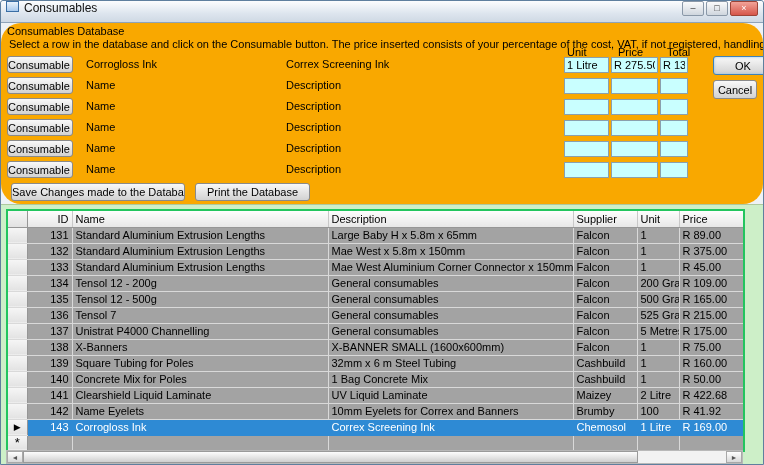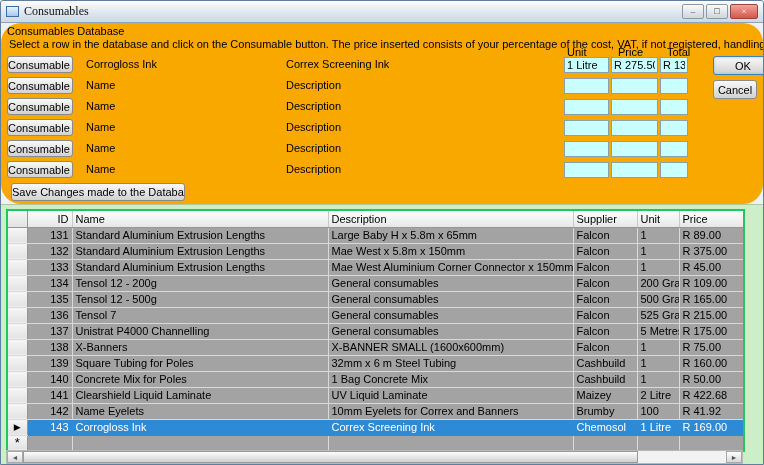--- a/index.html
+++ b/index.html
@@ -13,21 +13,21 @@
   .window{
     position:relative;width:764px;height:465px;overflow:hidden;
     font-family:"Liberation Sans",sans-serif;font-size:11px;color:#000;
     border:1px solid #5f7f9e;border-radius:3px 3px 0 0;background:#eef2f6;
   }
   
   .titlebar{
     position:absolute;top:0;left:0;width:100%;height:22px;
     background:linear-gradient(#fcfdfe,#dde5ee 60%,#cfd9e4);
     border-bottom:1px solid #8fa3b8;border-radius:2px 2px 0 0;
-    display:flex;align-items:center;padding:0 5px;font-family:Liberation Serif, serif;
+    display:flex;padding:0 5px;
   }
   .app-icon{width:13px;height:11px;border:1px solid #3a6ea5;
     background:linear-gradient(#eaf3fc,#a8c9ec);margin-right:5px;flex:0 0 auto;}
   .window-title{font-size:12px;color:#111;}
   .win-buttons{margin-left:auto;display:flex;gap:2px;}
   .winbtn{
     width:22px;height:15px;border:1px solid #8a98a8;border-radius:2px;
     display:flex;align-items:center;justify-content:center;
     font-size:9px;line-height:1;color:#333;
     background:linear-gradient(#fbfbfb,#cfd6de);cursor:default;
@@ -172,20 +172,21 @@
           <span class="c-desc">Description</span>
           <input class="cyan f-unit" style="">
           <input class="cyan f-price" style="">
           <input class="cyan f-total" style="">
         </div>
       </div>
 
     <button class="btn ok-btn">OK</button>
     <button class="btn cancel-btn">Cancel</button>
     <button class="btn save-btn">Save Changes made to the Database</button>
+    <button class="btn print-btn">Print the Database</button>
   </div>
 
   <div class="lower-area">
     <table class="grid">
       <colgroup>
         <col style="width:20px">
           <col style="width:45px">
           <col style="width:256px">
         <col style="width:245px">
           <col style="width:64px">

